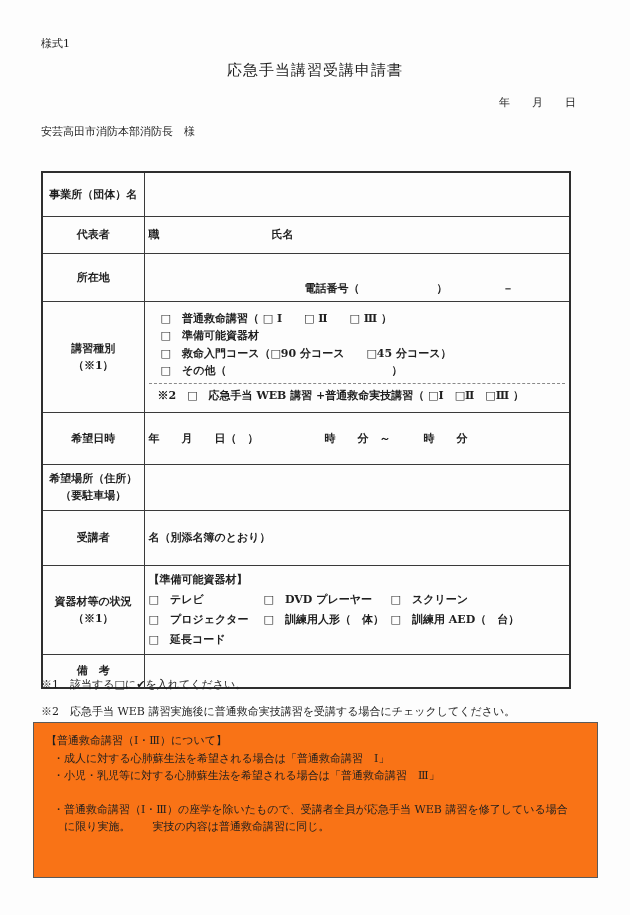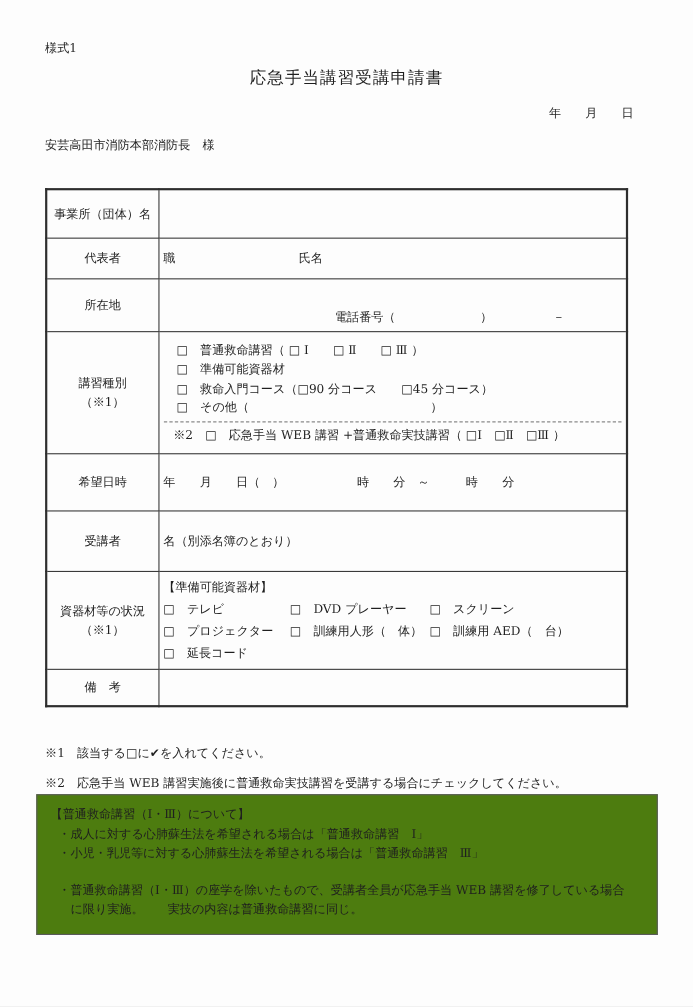--- a/index.html
+++ b/index.html
@@ -18,20 +18,21 @@
   .doc-title { position:absolute; left:0; top:61px; width:100%; text-align:center;
                font-size:15px; letter-spacing:1px; }
   .date-line { position:absolute; left:499px; top:95px; }
   .addressee { position:absolute; left:41px; top:124px; }
 
   table.form {
     position:absolute; left:41px; top:171px;
     width:528px; border-collapse:collapse; table-layout:fixed;
     border:2px solid #2e2e2e;
     font-size:11px;
+    font-weight:bold;
   }
   table.form td { border:1px solid #3a3a3a; vertical-align:middle; }
   td.lbl { width:102px; text-align:center; padding:2px; }
   td.val { width:426px; padding:4px; }
   .two-line { line-height:17px; }
 
   .rep-cell { padding-left:12px; }
   .gap { display:inline-block; }
 
   .addr-cell { position:relative; }
@@ -45,22 +46,22 @@
   .att-cell { padding-left:105px; }
 
   .equip-cell { padding:5px 0 4px 12px; line-height:20px; }
   .equip-grid { display:grid; grid-template-columns:115px 127px auto; line-height:20px; }
 
   .note { position:absolute; left:41px; }
   .note1 { top:677px; }
   .note2 { top:704px; }
 
   .info-box {
-    position:absolute; left:33px; top:722px; width:565px; height:128px;
-    border:1px solid #5a5a5a; background:#4d7c0f;
+    position:absolute; left:33px; top:722px; width:565px; height:156px;
+    border:1px solid #5a5a5a; background:#f97316;
     padding:9px 0 0 12px; line-height:17.5px;
   }
   .info-box .bullet { padding-left:7px; }
   .info-spacer { height:16px; }
 </style>
 </head>
 <body>
 
 <div class="page">
 
@@ -105,20 +106,27 @@
         </div>
         <div class="course-web">※2　□　応急手当 WEB 講習 +普通救命実技講習（ □Ⅰ　□Ⅱ　□Ⅲ ）</div>
       </td>
     </tr>
 
     <tr style="height:52px;">
       <td class="lbl">希望日時</td>
       <td class="val dt-cell">年　　月　　日（　）　　　　　　時　　分　～　　　時　　分</td>
     </tr>
 
+    <tr style="height:46px;">
+      <td class="lbl two-line">
+        <div>希望場所（住所）</div>
+        <div>（要駐車場）</div>
+      </td>
+      <td class="val"></td>
+    </tr>
 
     <tr style="height:55px;">
       <td class="lbl">受講者</td>
       <td class="val att-cell">名（別添名簿のとおり）</td>
     </tr>
 
     <tr style="height:86px;">
       <td class="lbl two-line">
         <div>資器材等の状況</div>
         <div>（※1）</div>

